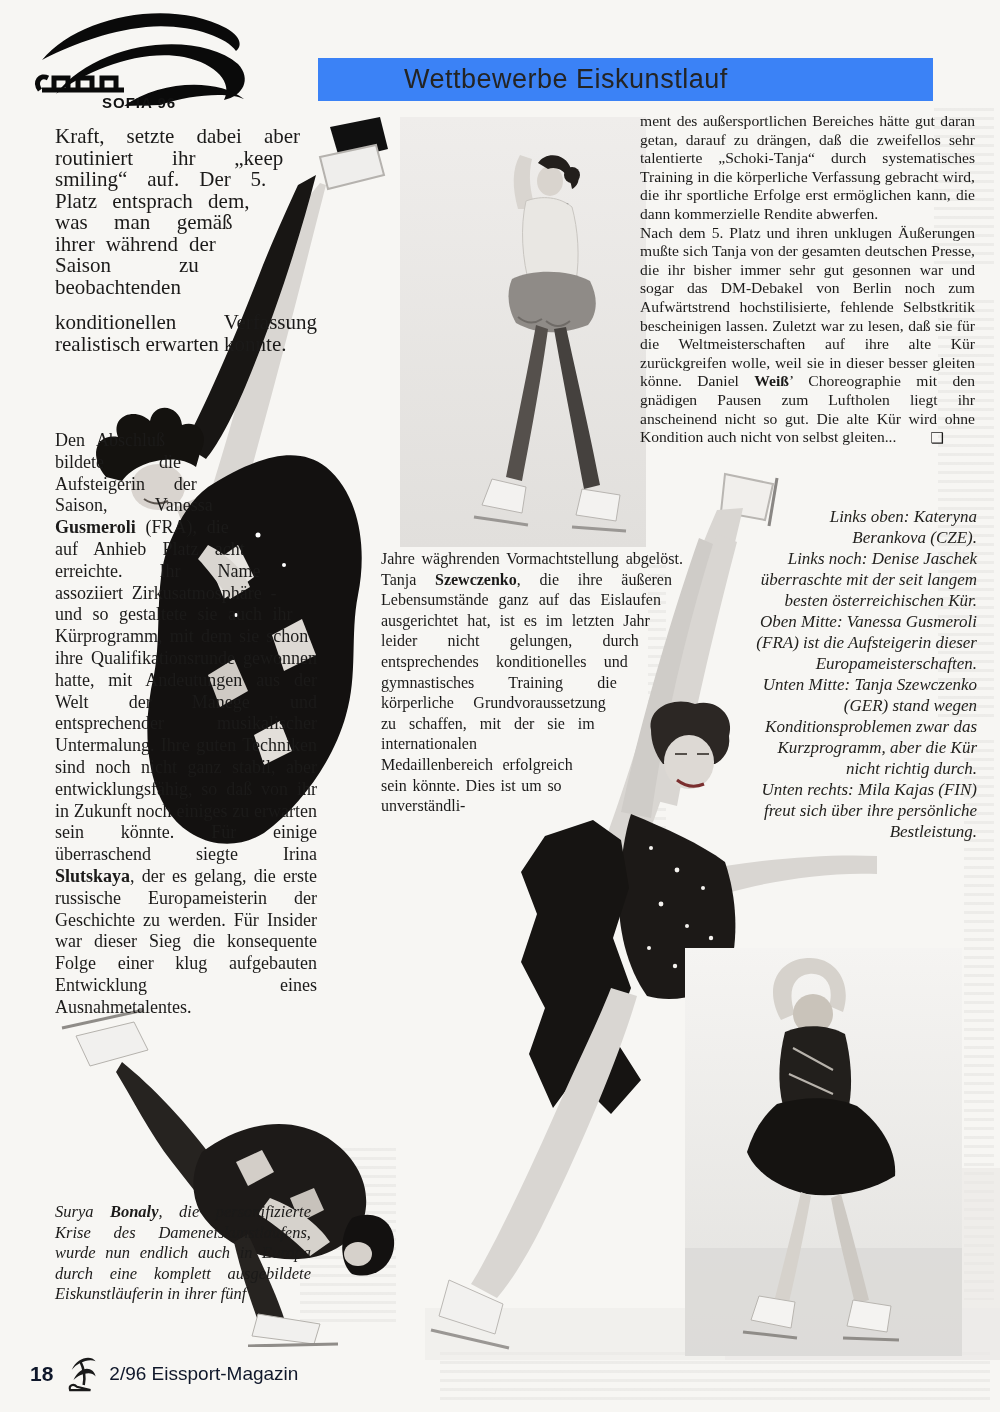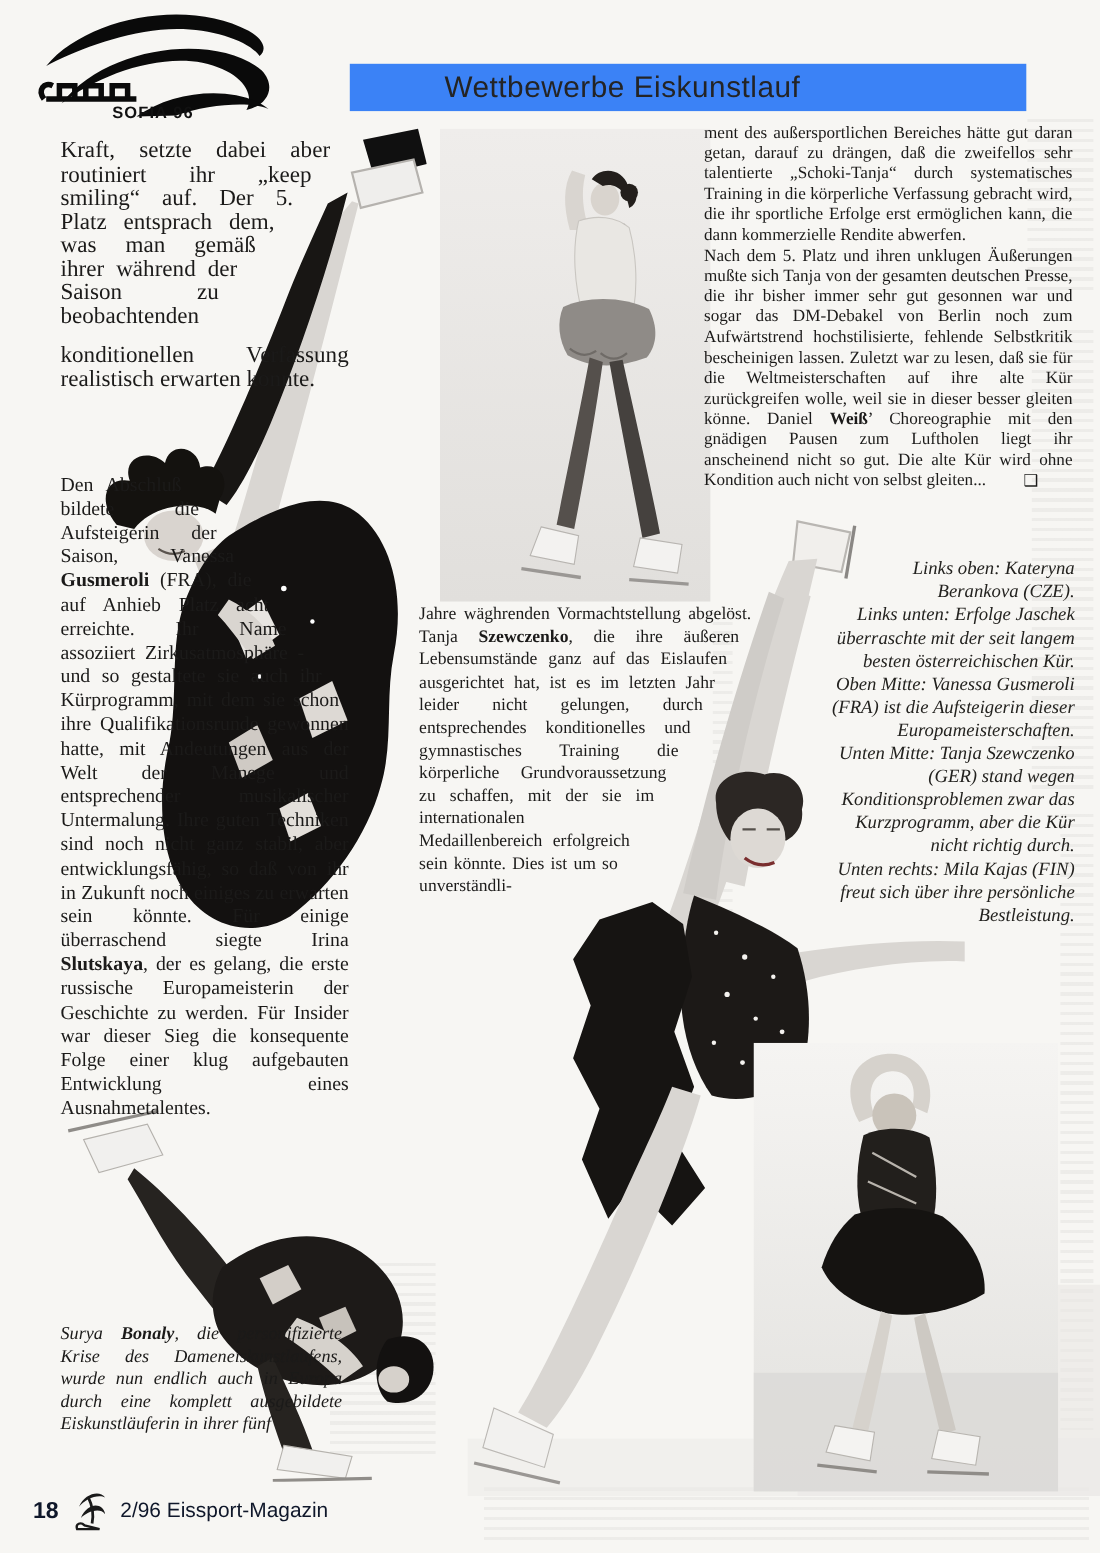--- a/index.html
+++ b/index.html
@@ -202,21 +202,21 @@
   </div>
 
 
   <div class="tcol col-r">
     <p>ment des außersportlichen Bereiches hätte gut daran getan, darauf zu drängen, daß die zweifellos sehr talentierte „Schoki-Tanja“ durch systematisches Training in die körperliche Verfassung gebracht wird, die ihr sportliche Erfolge erst ermöglichen kann, die dann kommerzielle Rendite abwerfen.</p>
     <p><span><span>Nach dem 5. Platz und ihren unklugen Äußerungen mußte sich Tanja von der gesamten deutschen Presse, die ihr bisher immer sehr gut gesonnen war und sogar das DM-Debakel von Berlin noch zum Aufwärtstrend hochstilisierte, fehlende Selbstkritik bescheinigen lassen. Zuletzt war zu lesen, daß sie für die Weltmeisterschaften auf ihre alte Kür zurückgreifen wolle, weil sie in dieser besser gleiten könne. Daniel </span><span class="b">Weiß</span><span>’ Choreographie mit den gnädigen Pausen zum Luftholen liegt ihr anscheinend nicht so gut. Die alte Kür wird ohne Kondition auch nicht von selbst gleiten...</span></span><span class="endmark">❑</span></p>
   </div>
 
   <div class="tcol captions">
     <div>Links oben: Kateryna Berankova (CZE).</div>
-    <div>Links unten: Erfolge Jaschek überraschte mit der seit langem besten österreichischen Kür.</div>
+    <div>Links noch: Denise Jaschek überraschte mit der seit langem besten österreichischen Kür.</div>
     <div>Oben Mitte: Vanessa Gusmeroli (FRA) ist die Aufsteigerin dieser Europameisterschaften.</div>
     <div>Unten Mitte: Tanja Szewczenko (GER) stand wegen Konditionsproblemen zwar das Kurzprogramm, aber die Kür nicht richtig durch.</div>
     <div>Unten rechts: Mila Kajas (FIN) freut sich über ihre persönliche Bestleistung.</div>
   </div>
 
   <div class="tcol col-b">
     <p><span>Surya </span><span class="b">Bonaly</span><span>, die personifizierte Krise des Dameneiskunstlaufens, wurde nun endlich auch in Europa durch eine komplett ausgebildete Eiskunstläuferin in ihrer fünf</span></p>
   </div>
 
   <div class="footer">

